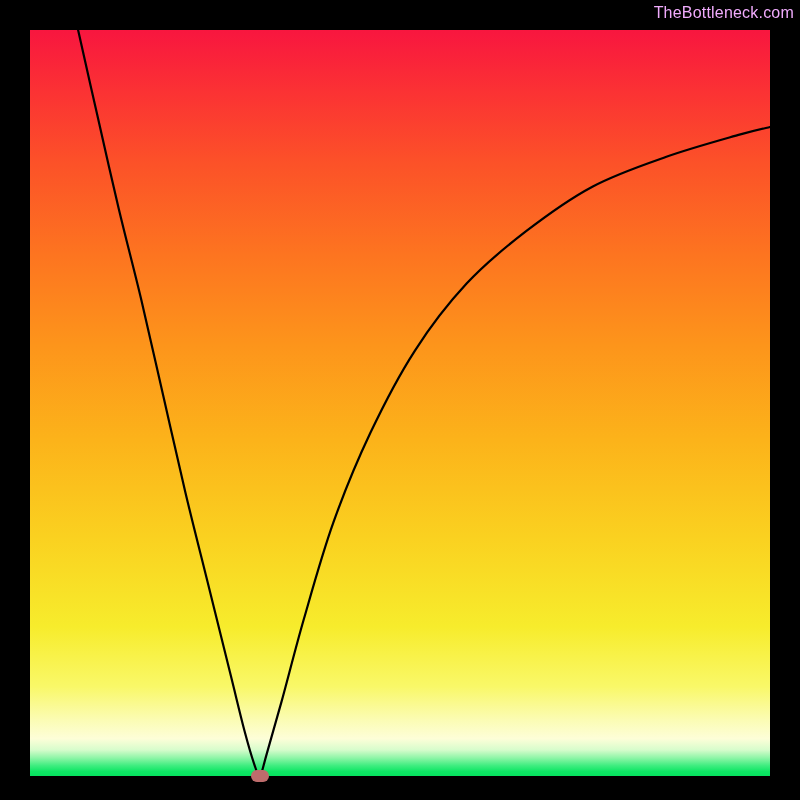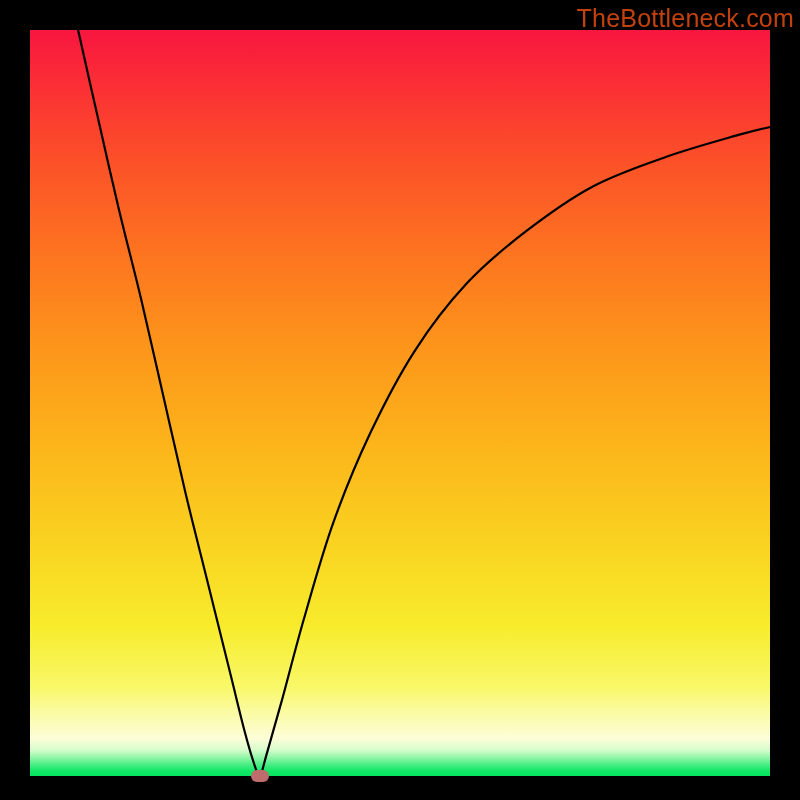--- a/index.html
+++ b/index.html
@@ -44,22 +44,22 @@
         #8cf5a6 97.6%,
         #3fed80 98.6%,
         #0fe665 99.4%,
         #06e35f 100%
       );
   }
   .watermark {
     position: absolute;
     top: 4px;
     right: 6px;
-    color: #c2410c;
-    font-size: 25px;
+    color: #f0abfc;
+    font-size: 16px;
     font-weight: 400;
     letter-spacing: 0.2px;
     user-select: none;
   }
   svg.curve {
     position: absolute;
     left: 0;
     top: 0;
     width: 740px;
     height: 746px;

